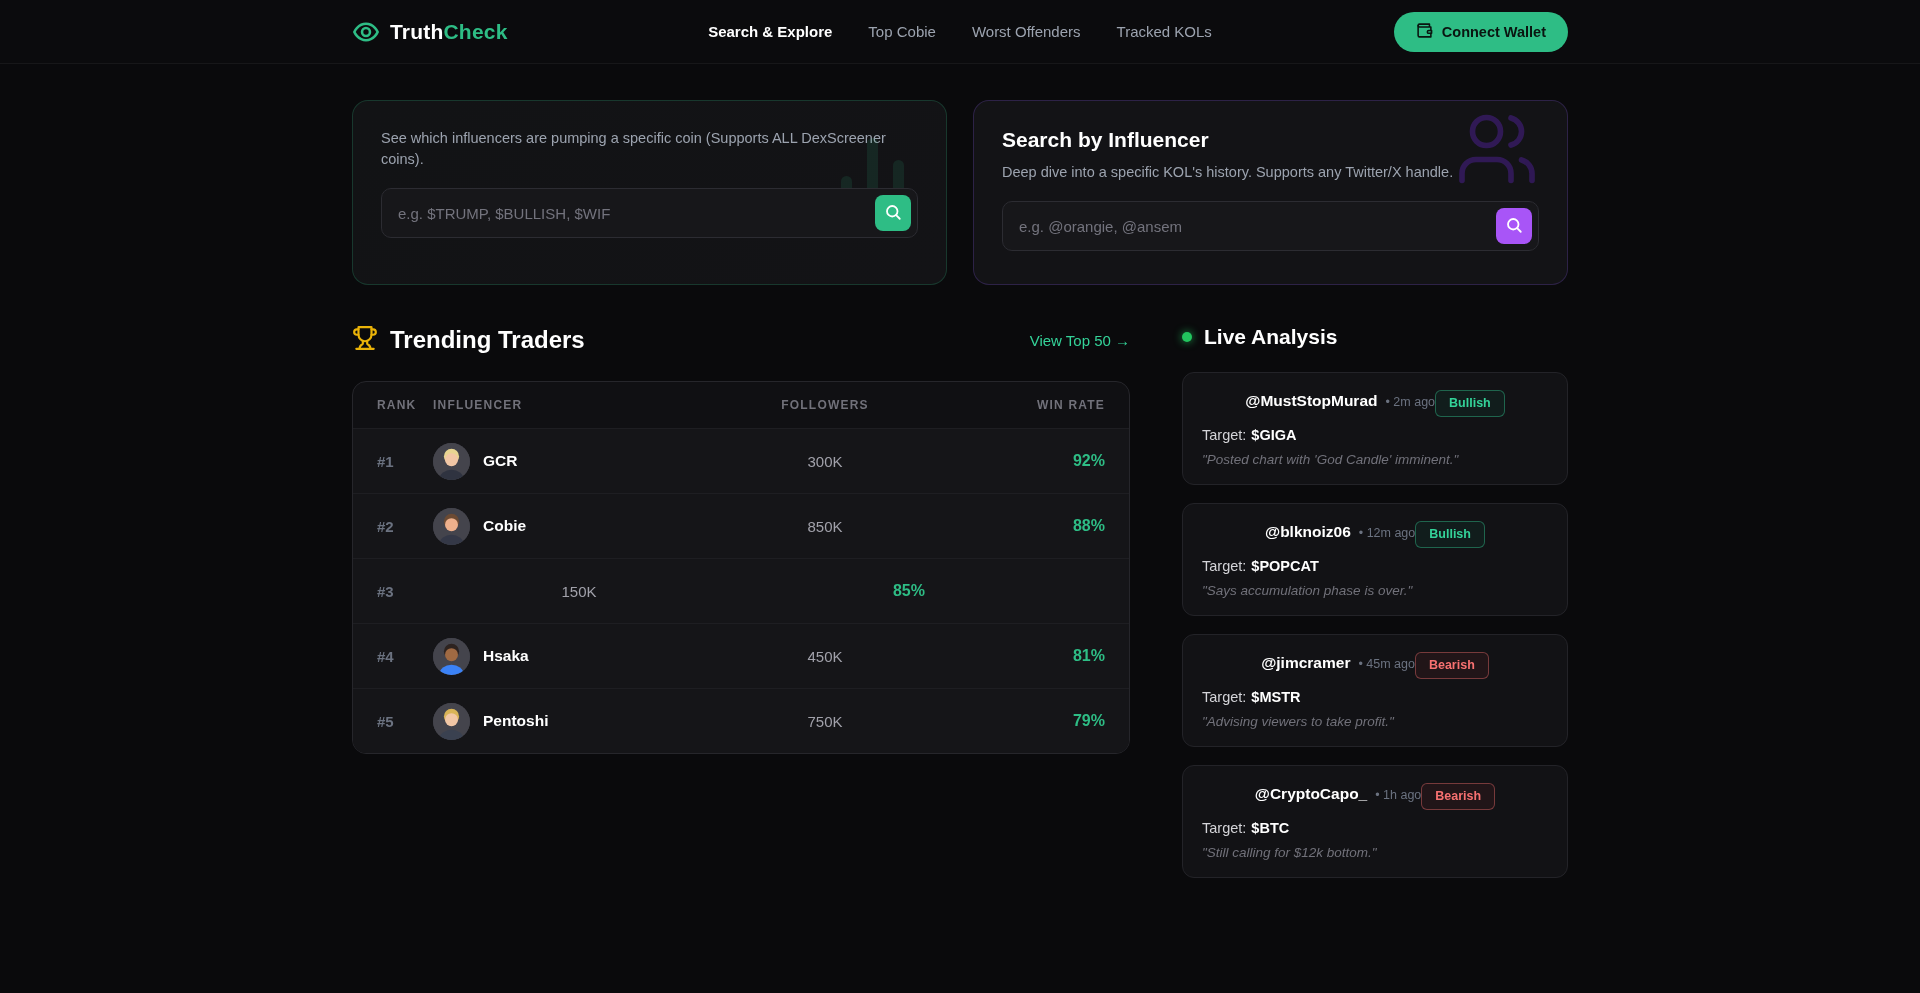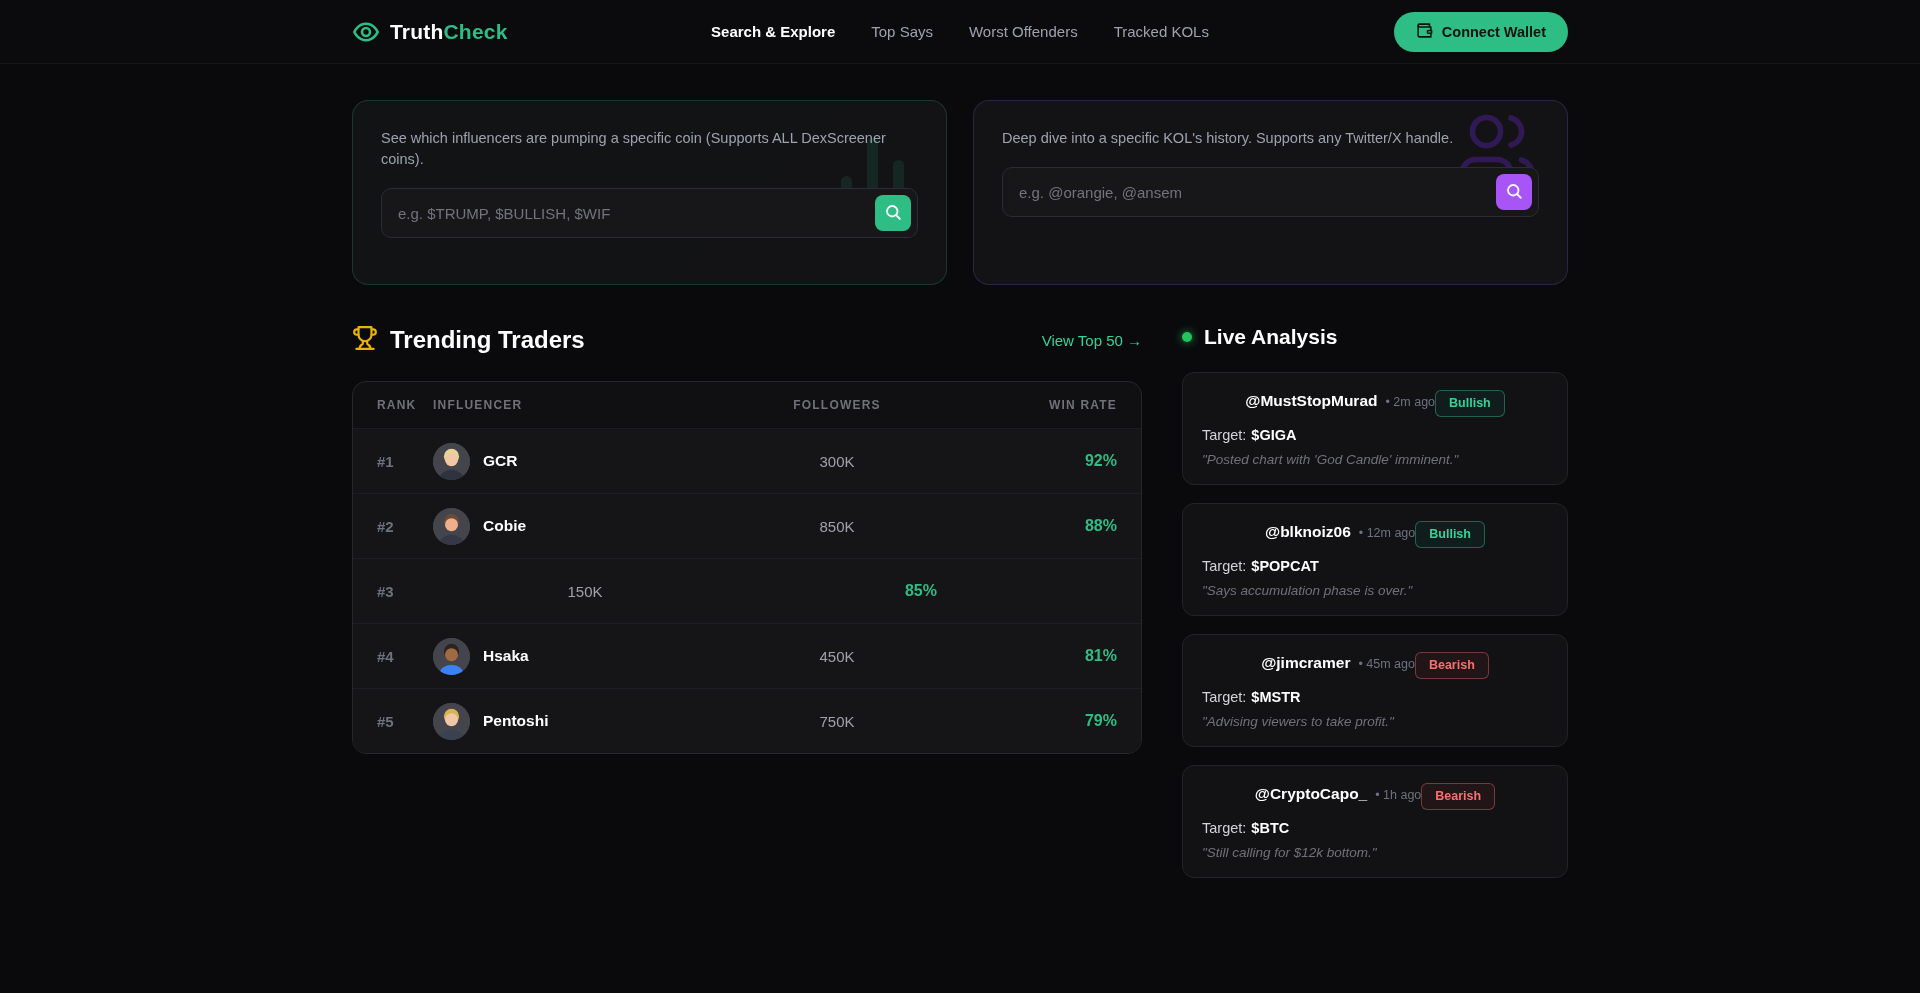--- a/index.html
+++ b/index.html
@@ -69,21 +69,21 @@
   .input-btn.green{background:var(--green);}
   .input-btn.purple{background:var(--purple);}
   
   .deco-bars{position:absolute; right:42px; top:32px; display:flex; align-items:flex-end; gap:15px; height:105px; opacity:.55;}
   .deco-bars i{width:11px; border-radius:6px; background:rgba(46,189,133,.22); display:block;}
   .deco-bars i:nth-child(1){height:62px;}
   .deco-bars i:nth-child(2){height:100px;}
   .deco-bars i:nth-child(3){height:78px;}
   .deco-users{position:absolute; right:26px; top:6px; opacity:.32;}
   
-  .lower-grid{display:grid; grid-template-columns:1fr 386px; gap:40px; margin-top:40px;}
+  .lower-grid{display:grid; grid-template-columns:1fr 386px; gap:52px; margin-top:40px;}
   .section-head{display:flex; align-items:center; justify-content:space-between;}
   .head-left{display:flex; align-items:center; gap:12px;}
   .section-title{font-size:24px; font-weight:700; color:#fff;}
   .view-link{font-size:15px; color:var(--green-bright); text-decoration:none; cursor:pointer;}
   
   .table{
     margin-top:26px; border:1px solid #26262b; border-radius:14px;
     overflow:hidden; background:#101013;
   }
   .t-head, .t-row{
@@ -142,21 +142,21 @@
       <span>
         <svg width="28" height="28" viewBox="0 0 24 24" fill="none" stroke="#2ebd85" stroke-width="2.2" stroke-linecap="round" stroke-linejoin="round">
           <path d="M2 12s3-7 10-7 10 7 10 7-3 7-10 7-10-7-10-7Z"></path>
             <circle cx="12" cy="12" r="3.4"></circle>
         </svg>
       </span>
       <span class="brand-text"><span class="b1">Truth</span><span class="b2">Check</span></span>
     </div>
     <nav class="nav-links">
       <a class="nav-link active">Search &amp; Explore</a>
-      <a class="nav-link">Top Says</a>
+      <a class="nav-link">Top Cobie</a>
       <a class="nav-link">Worst Offenders</a>
       <a class="nav-link">Tracked KOLs</a>
     </nav>
     <button class="connect-btn">
       <span>
         <svg width="17" height="17" viewBox="0 0 24 24" fill="none" stroke="#0a1510" stroke-width="2.2" stroke-linecap="round" stroke-linejoin="round">
           <path d="M21 12V7H5a2 2 0 0 1 0-4h14v4"></path>
             <path d="M3 5v14a2 2 0 0 0 2 2h16v-5"></path>
             <path d="M18 12a2 2 0 0 0 0 4h4v-4Z"></path>
         </svg>
@@ -192,20 +192,21 @@
 
     <div class="card influencer">
       <div class="deco-users">
         <svg width="88" height="84" viewBox="0 0 24 24" fill="none" stroke="#6d28d9" stroke-width="1.6" stroke-linecap="round" stroke-linejoin="round">
           <path d="M16 21v-2a4 4 0 0 0-4-4H6a4 4 0 0 0-4 4v2"></path>
             <circle cx="9" cy="7" r="4"></circle>
           <path d="M22 21v-2a4 4 0 0 0-3-3.87"></path>
             <path d="M16 3.13a4 4 0 0 1 0 7.75"></path>
         </svg>
       </div>
+      <h2>Search by Influencer</h2>
       <p class="desc">Deep dive into a specific KOL's history. Supports any Twitter/X handle.</p>
       <div class="input-row">
         <input class="search-input" type="text" placeholder="e.g. @orangie, @ansem" style="">
         <button class="input-btn purple">
           <span>
             <svg width="18" height="18" viewBox="0 0 24 24" fill="none" stroke="#ffffff" stroke-width="2.4" stroke-linecap="round">
               <circle cx="11" cy="11" r="7"></circle>
                 <line x1="16.5" y1="16.5" x2="21" y2="21"></line>
             </svg>
           </span>

